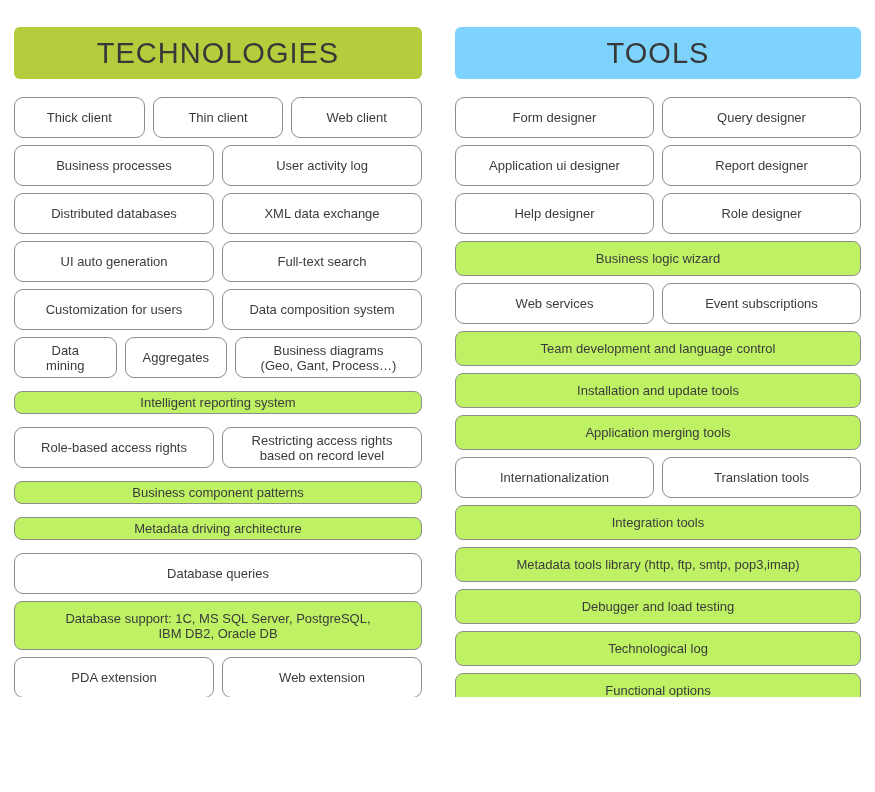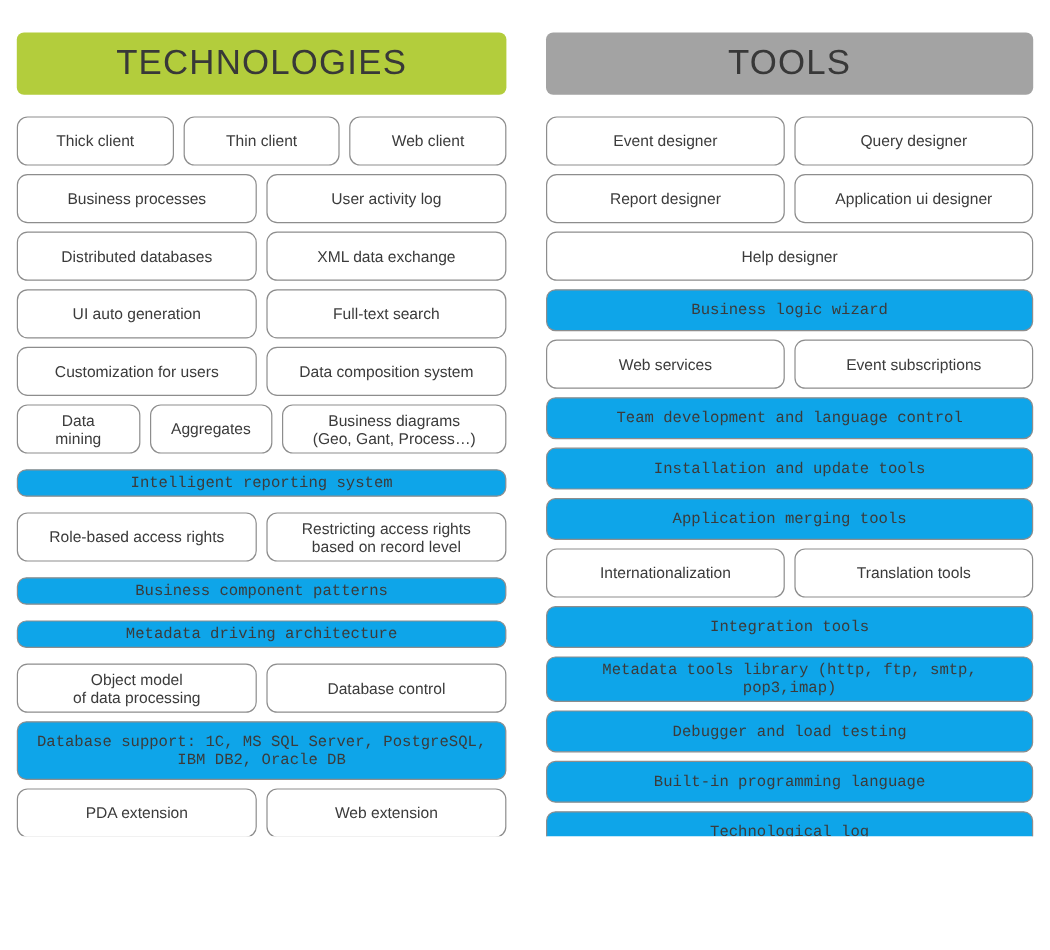--- a/index.html
+++ b/index.html
@@ -33,21 +33,21 @@
     border:1.5px solid #8d8d8d;
     border-radius:9px;
     min-height:41px;
     font-size:13px;
     line-height:15px;
     white-space:pre-line;
     padding:3px 8px;
     color:#3b3b3b;
   }
   .cell.w2{flex:2;}
-  .cell.filled{background:#0ea5e9;border-radius:8px;font-family:Liberation Mono, monospace;}
+  .cell.filled{background:#bef264;border-radius:8px;}
   
   .row.bar .cell{min-height:35px;}
   
   .row.bar-sm{margin-top:13px;margin-bottom:13px;}
   .row.bar-sm .cell{min-height:23px;padding:1px 8px;}
   
   .row.bar-lg .cell{min-height:49px;}
 </style>
 </head>
 <body>
@@ -93,48 +93,47 @@
           <div class="cell">Restricting access rights
 based on record level</div>
         </div>
         <div class="row bar-sm">
           <div class="cell filled">Business component patterns</div>
         </div>
         <div class="row bar-sm">
           <div class="cell filled">Metadata driving architecture</div>
         </div>
         <div class="row">
-          <div class="cell">Object model
-of data processing</div>
-          <div class="cell">Database control</div>
+          <div class="cell">Database queries</div>
         </div>
         <div class="row bar-lg">
           <div class="cell filled">Database support: 1C, MS SQL Server, PostgreSQL,
 IBM DB2, Oracle DB</div>
         </div>
         <div class="row">
           <div class="cell">PDA extension</div>
           <div class="cell">Web extension</div>
         </div>
       </div>
   </div>
 
   <div class="column" id="col-tools">
-    <div class="header" style="background: #a3a3a3;">TOOLS</div>
+    <div class="header" style="background: #7dd3fc;">TOOLS</div>
     <div class="rows">
         <div class="row">
-          <div class="cell">Event designer</div>
+          <div class="cell">Form designer</div>
           <div class="cell">Query designer</div>
         </div>
         <div class="row">
+          <div class="cell">Application ui designer</div>
           <div class="cell">Report designer</div>
-          <div class="cell">Application ui designer</div>
         </div>
         <div class="row">
           <div class="cell">Help designer</div>
+          <div class="cell">Role designer</div>
         </div>
         <div class="row bar">
           <div class="cell filled">Business logic wizard</div>
         </div>
         <div class="row">
           <div class="cell">Web services</div>
           <div class="cell">Event subscriptions</div>
         </div>
         <div class="row bar">
           <div class="cell filled">Team development and language control</div>
@@ -152,23 +151,20 @@
         <div class="row bar">
           <div class="cell filled">Integration tools</div>
         </div>
         <div class="row bar">
           <div class="cell filled">Metadata tools library (http, ftp, smtp, pop3,imap)</div>
         </div>
         <div class="row bar">
           <div class="cell filled">Debugger and load testing</div>
         </div>
         <div class="row bar">
-          <div class="cell filled">Built-in programming language</div>
-        </div>
-        <div class="row bar">
           <div class="cell filled">Technological log</div>
         </div>
         <div class="row bar">
           <div class="cell filled">Functional options</div>
         </div>
       </div>
   </div>
 
 </div>
 

